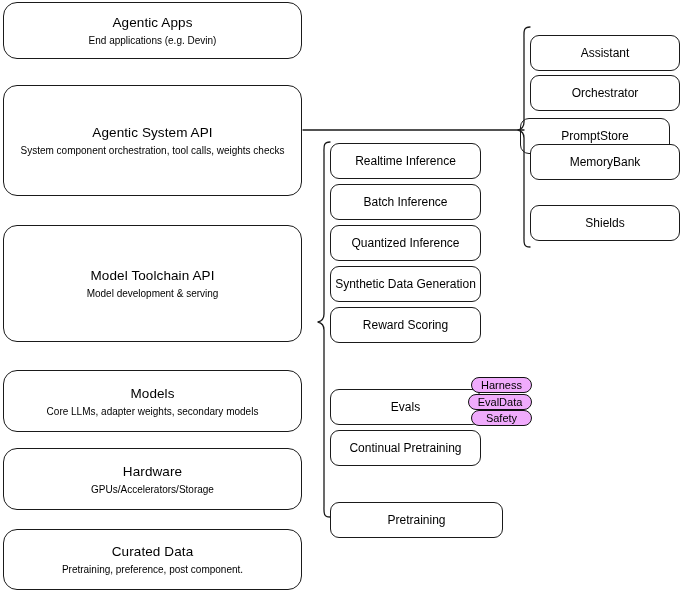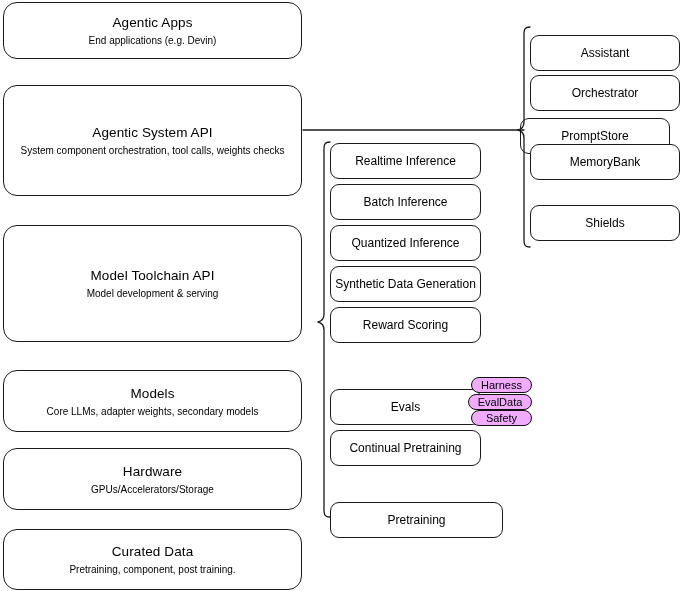--- a/index.html
+++ b/index.html
@@ -121,21 +121,21 @@
     <div class="layer-sub">Core LLMs, adapter weights, secondary models</div>
   </div>
 
   <div class="box layer-box" style="left:3px; top:448px; width:299px; height:62px;">
     <div class="layer-title">Hardware</div>
     <div class="layer-sub">GPUs/Accelerators/Storage</div>
   </div>
 
   <div class="box layer-box" style="left:3px; top:529px; width:299px; height:61px;">
     <div class="layer-title">Curated Data</div>
-    <div class="layer-sub">Pretraining, component, post training.</div>
+    <div class="layer-sub">Pretraining, preference, post component.</div>
   </div>
 
   <div class="box cap-box" style="left:330px; top:143px; width:151px; height:25px;">
     <div class="cap-label">Realtime Inference</div>
   </div>
   <div class="box cap-box" style="left:330px; top:184px; width:151px; height:31px;">
     <div class="cap-label">Batch Inference</div>
   </div>
   <div class="box cap-box" style="left:330px; top:225px; width:151px; height:31px;">
     <div class="cap-label">Quantized Inference</div>

